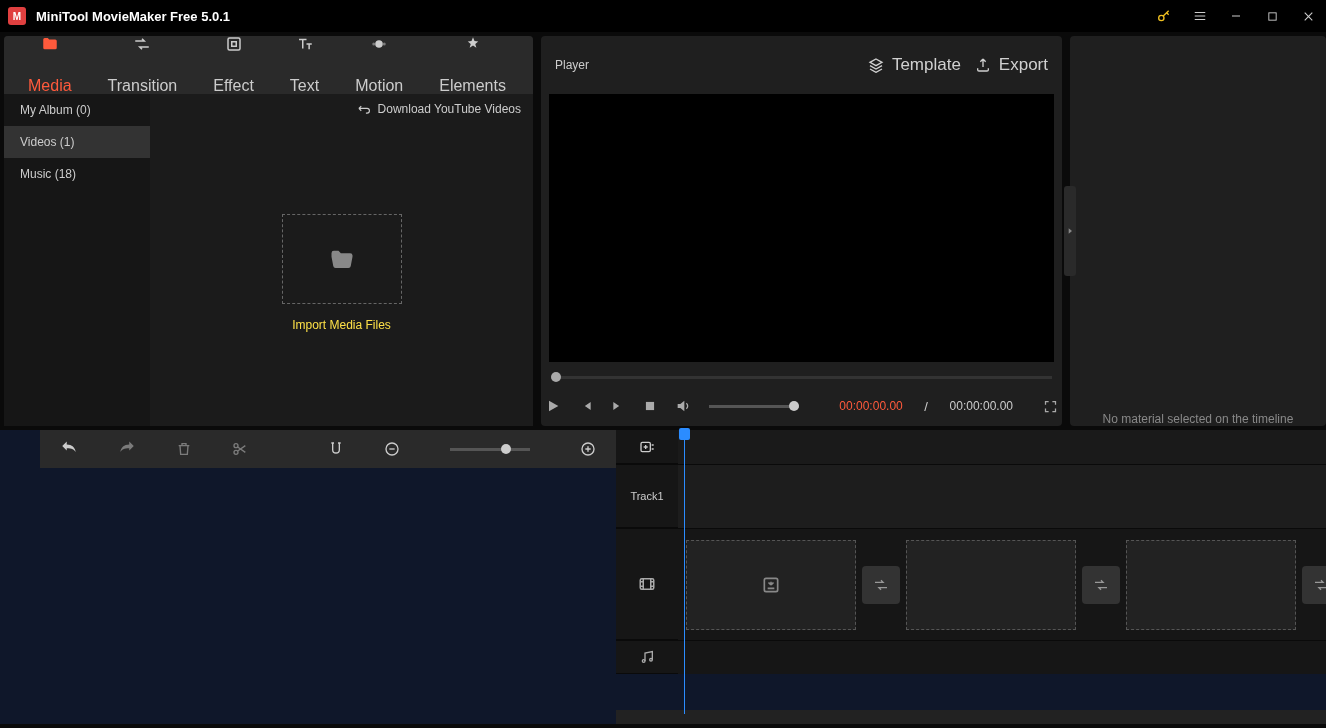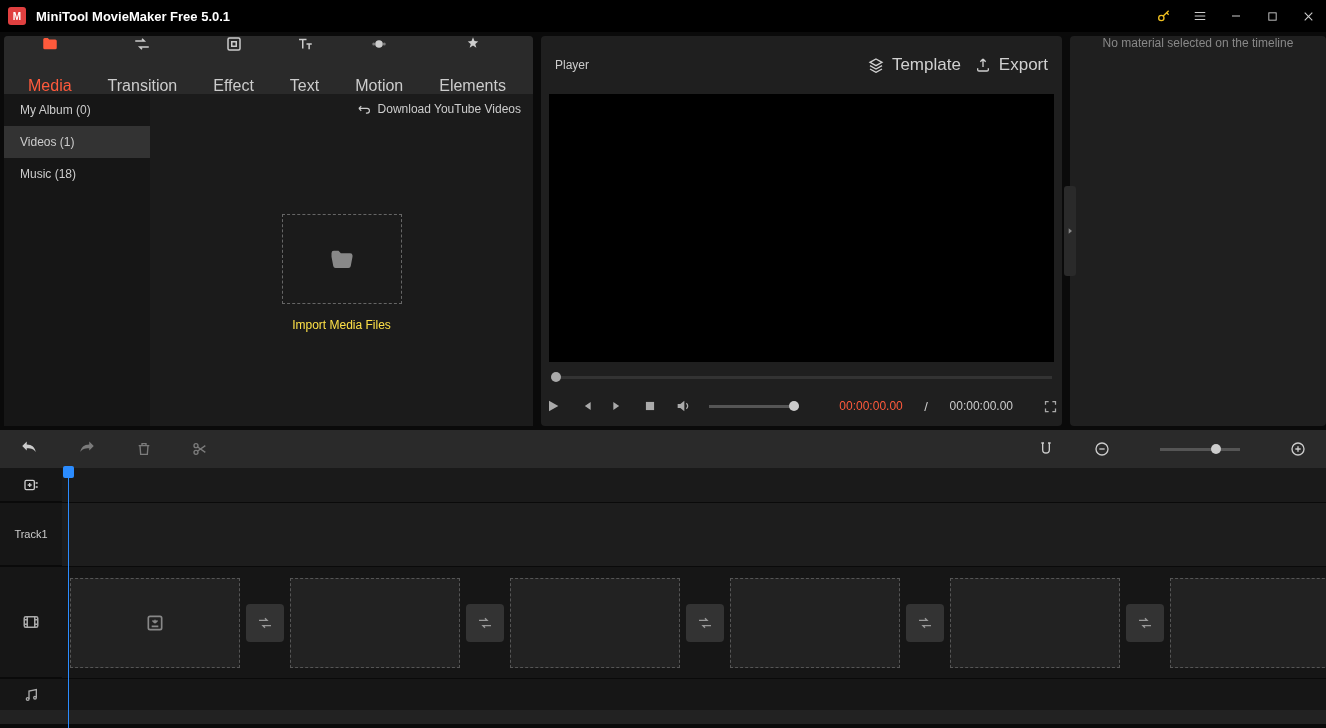--- a/index.html
+++ b/index.html
@@ -44,26 +44,26 @@
 .seek-track { flex: 1; height: 3px; background: #333; position: relative; }
 .seek-dot { position: absolute; left: 0; top: 50%; transform: translate(0,-50%); width: 10px; height: 10px; border-radius: 50%; background: #aaa; }
 .controls { height: 40px; display: flex; align-items: center; padding: 0 4px; gap: 18px; }
 .ctrl-btn { color: #aaa; display: flex; }
 .vol-track { width: 90px; height: 3px; background: #555; position: relative; }
 .vol-dot { position: absolute; right: 0; top: 50%; transform: translate(0,-50%); width: 10px; height: 10px; border-radius: 50%; background: #ccc; }
 .time-cur { color: #ff5a3c; font-size: 12px; margin-left: auto; }
 .time-tot { color: #ccc; font-size: 12px; }
 
 
-.right-panel { flex: 1; background: #1f1f1f; border-radius: 4px; display: flex; align-items: flex-start; justify-content: center; position: relative; }
+.right-panel { flex: 1; background: #1f1f1f; border-radius: 4px; display: flex; align-items: flex-end; justify-content: center; position: relative; }
 .expand-handle { position: absolute; left: -6px; top: 50%; transform: translateY(-50%); width: 12px; height: 90px; background: #2a2a2a; border-radius: 3px; display: flex; align-items: center; justify-content: center; color: #888; }
 .right-msg { color: #888; font-size: 12px; }
 
 
-.timeline { height: 294px; background: #0f172a; display: flex; flex-direction: column; }
+.timeline { height: 294px; background: #0f172a; display: flex; flex-direction: row; padding-left: 40px; }
 .tl-toolbar { height: 38px; background: #2a2a2a; display: flex; align-items: center; padding: 0 20px; gap: 40px; }
 .tl-tool { color: #ccc; }
 .tl-spacer { flex: 1; }
 .zoom-track { width: 80px; height: 3px; background: #555; position: relative; margin: 0 10px; }
 .zoom-dot { position: absolute; left: 70%; top: 50%; transform: translate(-50%,-50%); width: 10px; height: 10px; border-radius: 50%; background: #ccc; }
 .tl-body { flex: 1; display: flex; flex-direction: column; position: relative; }
 .tl-body::after { content:""; position:absolute; left:0; right:0; bottom:0; height:14px; background:linear-gradient(#222,#222); }
 .tl-body::before { content:""; position:absolute; left:60px; right:20px; bottom:4px; height:8px; background:#555; border-radius:4px; }
 .tl-ruler { height: 34px; display: flex; }
 .tl-gutter { width: 62px; display: flex; align-items: center; justify-content: center; background: #161616; border-bottom: 1px solid #0a0a0a; }

